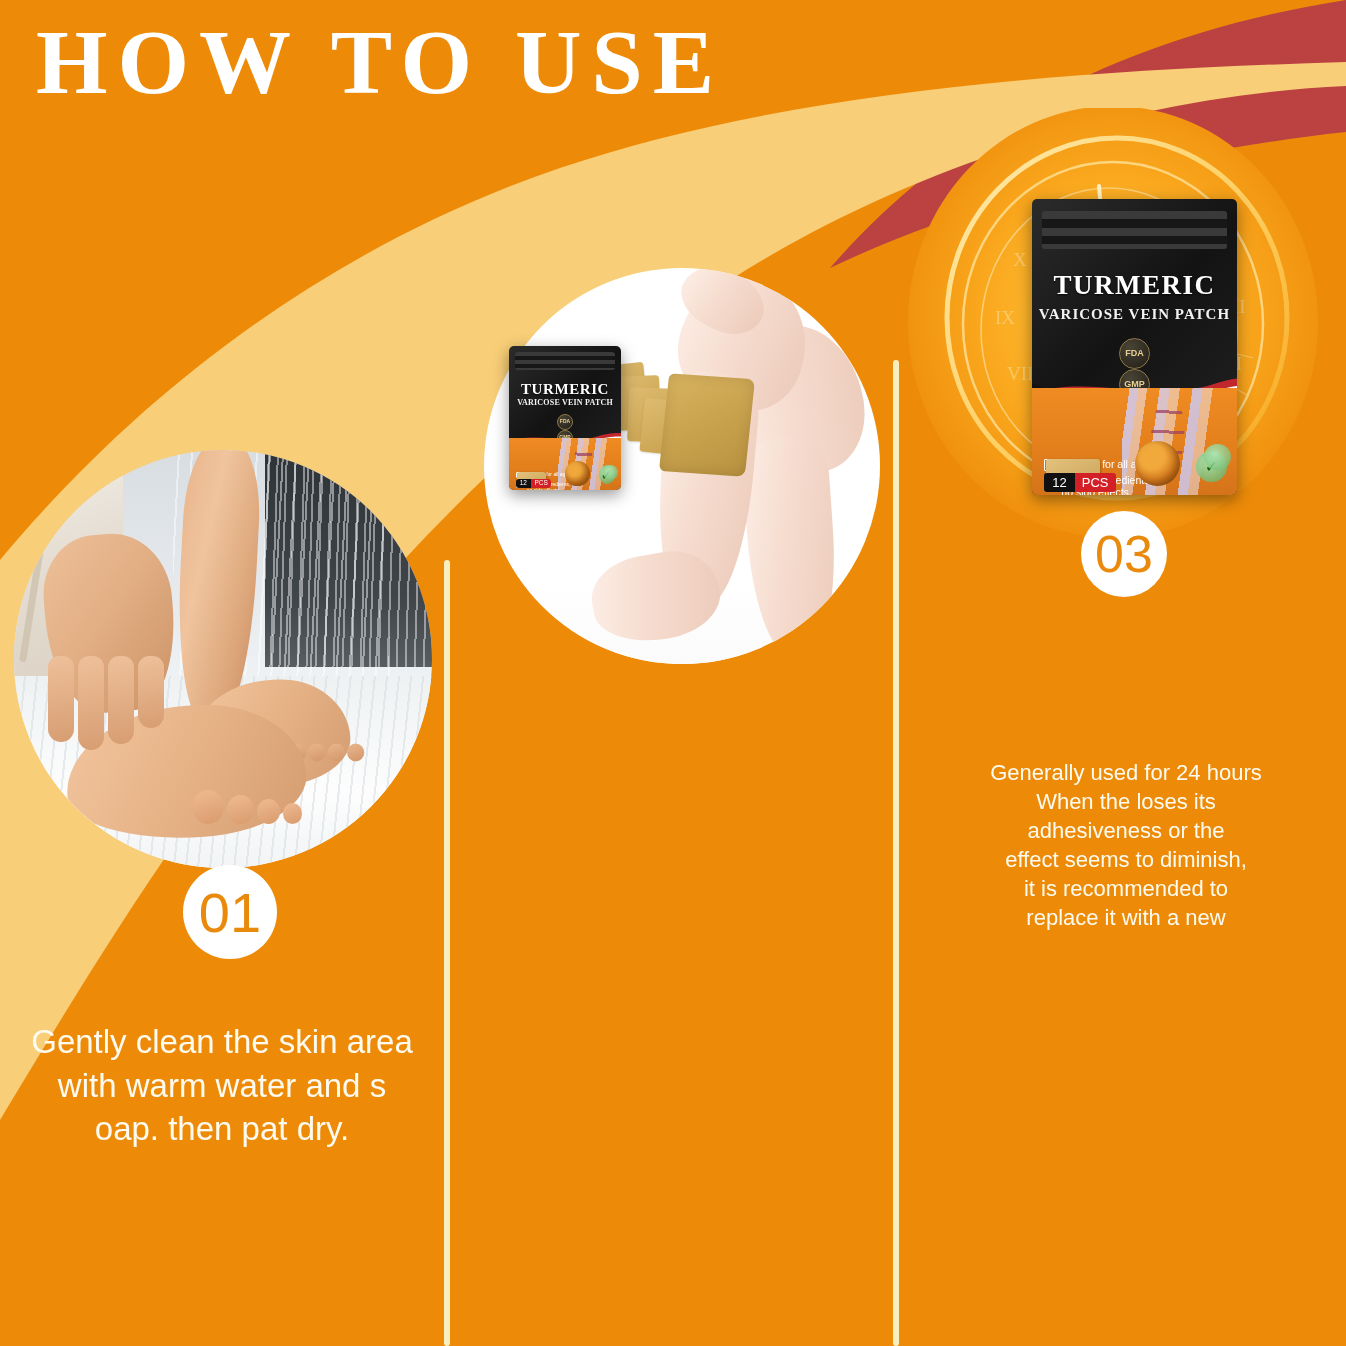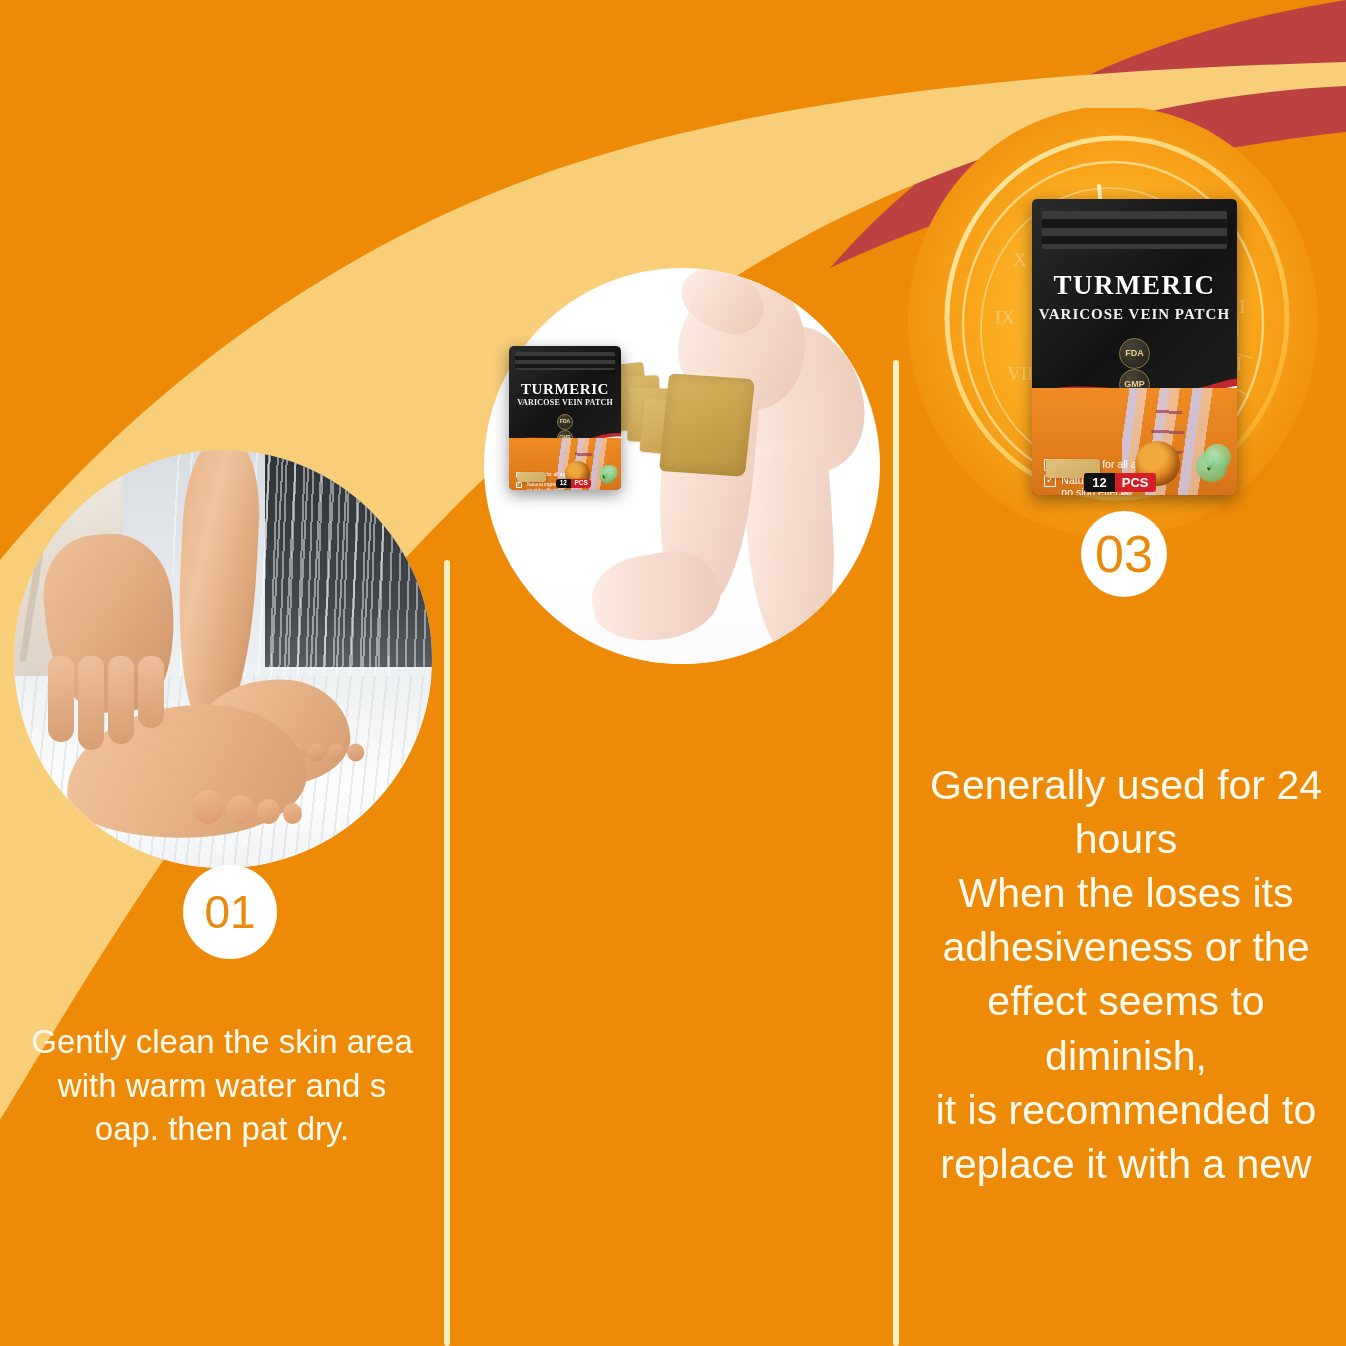--- a/index.html
+++ b/index.html
@@ -312,21 +312,21 @@
   .pkg .patch-swatch::after{
     content:""; position:absolute; left:34%; top:-14%;
     width:86%; height:104%;
     background:linear-gradient(150deg,#e8caa0,#d6b36c);
     border-radius:3px; z-index:-1;
   }
   .pkg .count {
     position:absolute; left:6%; bottom:3%;
     display:flex; align-items:stretch;
     border-radius:3px; overflow:hidden;
-    font-weight:700; line-height:1;margin-left:40px;
+    font-weight:400; line-height:1;
   }
   .pkg .count .num { background:#111; color:#fff; display:flex; align-items:center; }
   .pkg .count .pcs { background:#d32026; color:#fff; display:flex; align-items:center; }
 
   
   #pkg-03 { position:absolute; left:1032px; top:199px; width:205px; height:296px; z-index:12; }
   #pkg-03 .brand { font-size:27px; }
   #pkg-03 .subbrand { font-size:15px; }
   #pkg-03 .badges .b { width:31px; height:31px; font-size:9px; }
   #pkg-03 .checks { font-size:10.5px; }
@@ -355,38 +355,38 @@
   .num-badge {
     position:absolute;
     border-radius:50%;
     background:#FFFFFF;
     display:flex; align-items:center; justify-content:center;
     color:#E98A0C;
     font-family:"Liberation Sans", sans-serif;
     font-weight:400;
     z-index:13;
   }
-  #badge-01 { left:183px; top:865px; width:94px; height:94px; font-size:46px; }
+  #badge-01 { left:183px; top:865px; width:94px; height:94px; font-size:56px; }
   #badge-02 { left:631px; top:663px; width:92px; height:92px; font-size:45px; }
   #badge-03 { left:1081px; top:511px; width:86px; height:86px; font-size:52px; }
 
   
   .step-text {
     position:absolute;
     color:#FDFBF0;
     text-align:center;
     font-family:"Liberation Sans", sans-serif;
     font-weight:400;
     line-height:1.32;
     z-index:13;
     white-space:pre-line;
   }
   #text-01 { left:10px; top:1020px; width:424px; font-size:33px; }
   #text-02 { left:458px; top:865px; width:428px; font-size:33px; }
-  #text-03 { left:906px; top:758px; width:440px; font-size:41px; }
+  #text-03 { left:906px; top:758px; width:440px; font-size:22px; }
 </style>
 </head>
 <body>
 
 <div id="poster">
 
   <div class="bg-layer">
     <svg viewBox="0 0 1346 1346" xmlns="http://www.w3.org/2000/svg">
       <defs>
         <clipPath id="clipAll">
@@ -401,20 +401,21 @@
         <path d="M1346,86 C1120,96 880,176 700,300 C520,424 340,610 180,836
                  C120,922 60,1020 0,1120 L0,560 C140,392 330,246 560,168
                  C790,90 1080,70 1346,62 Z" fill="#F8CE78"></path>
 
         <path d="M1346,150 C1160,160 980,230 840,340 C700,450 580,600 470,760
                  L1346,760 Z" fill="#FFFFFF" opacity="0"></path>
       </g>
     </svg>
   </div>
 
+  <div class="title">HOW TO USE</div>
 
   <div class="divider d1"></div>
   <div class="divider d2"></div>
 
   <div class="circle" id="circle-01">
     <div class="photo">
       <div class="shower-bg"></div>
       <div class="shower-dark"></div>
       <div class="shower-marble"></div>
       <div class="water-streaks"></div>

